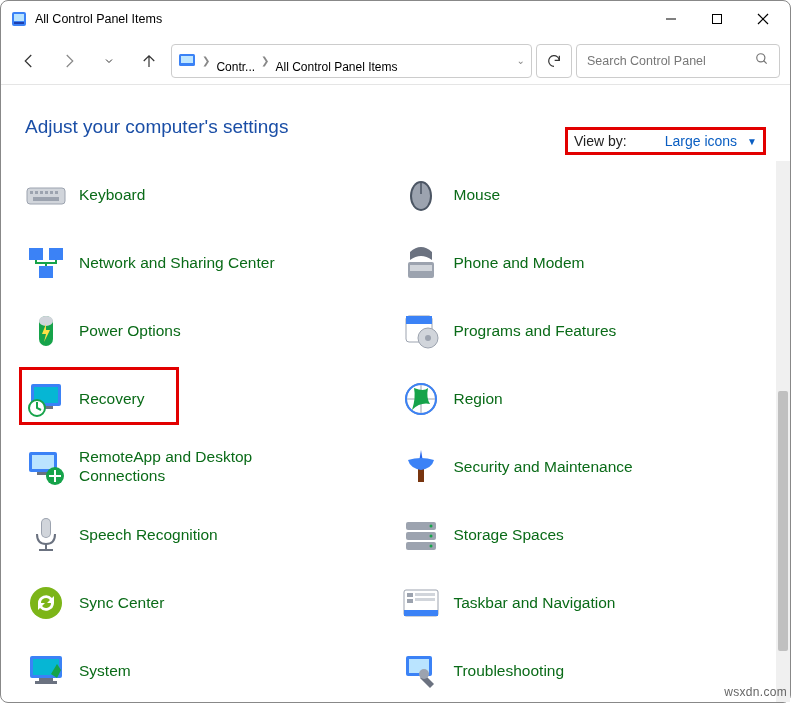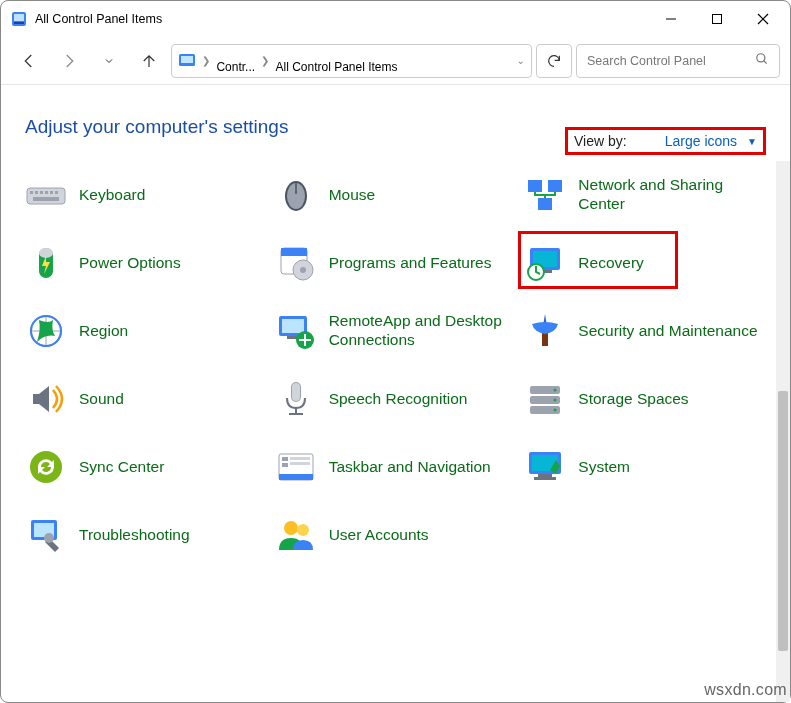--- a/index.html
+++ b/index.html
@@ -19,30 +19,30 @@
   .bc-spacer { flex: 1; }
   .refresh-btn { width: 36px; height: 34px; display: flex; align-items: center; justify-content: center; border: 1px solid #ccc; border-radius: 4px; }
   .search { width: 204px; height: 34px; border: 1px solid #ccc; border-radius: 4px; display: flex; align-items: center; gap: 6px; padding: 0 10px; color: #777; font-size: 12.5px; }
   .header-row { padding: 14px 24px 6px 24px; display: flex; align-items: center; }
   .header-title { font-size: 19px; color: #1a4ea6; flex: 1; }
   .viewby-box { border: 3px solid #e20000; padding: 3px 6px; display: flex; align-items: center; gap: 10px; font-size: 14px; margin-top: 28px; }
   .viewby-label { color: #222; }
   .viewby-value { color: #0a5ec2; padding-left: 28px; }
   .viewby-caret { color: #0a5ec2; font-size: 10px; }
   .content { flex: 1; overflow: hidden; display: flex; }
-  .grid { flex: 1; display: grid; grid-template-columns: 1fr 1fr 1fr; column-gap: 8px; row-gap: 24px; padding: 12px 10px 0 24px; align-content: start; }
+  .grid { flex: 1; display: grid; grid-template-columns: 1fr 1fr; column-gap: 8px; row-gap: 24px; padding: 12px 10px 0 24px; align-content: start; }
   .item { display: flex; align-items: center; gap: 12px; position: relative; height: 44px; }
   .item .icon { width: 42px; height: 42px; flex: 0 0 42px; display: flex; align-items: center; justify-content: center; }
   .item .label { color: #0a6b18; font-size: 15.5px; line-height: 1.2; }
   .item.two-line .label { max-width: 230px; }
   .highlight { position: absolute; border: 3px solid #e20000; pointer-events: none; }
   .highlight-recovery { left: -6px; top: -10px; width: 160px; height: 58px; }
   .scrollbar { width: 14px; background: #f0f0f0; position: relative; }
   .scroll-thumb { position: absolute; left: 2px; right: 2px; top: 230px; height: 260px; background: #c0c0c0; border-radius: 2px; }
-  .watermark { position: absolute; right: 4px; bottom: 4px; font-size: 16px; color: #666; letter-spacing: .3px; }
+  .watermark { position: absolute; right: 4px; bottom: 4px; font-size: 12px; color: #666; letter-spacing: .3px; }
 </style>
 </head>
 <body>
 
 <div class="window">
 
   <div class="titlebar">
     <span class="app-icon">
       <svg viewBox="0 0 16 16">
           <rect x="1" y="1" width="14" height="14" rx="2" fill="#3b82f6"></rect>
@@ -167,20 +167,30 @@
             <svg viewBox="0 0 42 42">
               <rect x="4" y="6" width="14" height="12" fill="#3b82f6"></rect>
               <rect x="24" y="6" width="14" height="12" fill="#3b82f6"></rect>
               <rect x="14" y="24" width="14" height="12" fill="#3b82f6"></rect>
               <path d="M11 18v3h20v-3M21 21v3" stroke="#16a34a" stroke-width="2" fill="none"></path>
             </svg>
           </span>
         <span class="label">Network and Sharing Center</span>
       </div>
 
+      <div class="item">
+        <span class="icon">
+            <svg viewBox="0 0 42 42">
+              <rect x="8" y="20" width="26" height="16" rx="2" fill="#9ca3af"></rect>
+              <rect x="10" y="23" width="22" height="6" fill="#d1d5db"></rect>
+              <path d="M10 10q11 -10 22 0 v8q-11 -8 -22 0z" fill="#6b7280"></path>
+            </svg>
+          </span>
+        <span class="label">Phone and Modem</span>
+      </div>
 
       <div class="item">
         <span class="icon">
             <svg viewBox="0 0 42 42">
               <rect x="14" y="6" width="14" height="30" rx="7" fill="#16a34a"></rect>
               <rect x="14" y="6" width="14" height="10" rx="7" fill="#d1d5db"></rect>
               <path d="M21 14l-4 10h4l-2 8 6-12h-4z" fill="#fde047"></path>
             </svg>
           </span>
         <span class="label">Power Options</span>
@@ -241,30 +251,20 @@
         <span class="icon">
             <svg viewBox="0 0 42 42">
               <path d="M21 4l3 18h-6z" fill="#2563eb"></path>
               <rect x="18" y="22" width="6" height="14" fill="#78350f"></rect>
               <path d="M8 14q13 -4 26 0q-2 8 -13 10q-11 -2 -13 -10" fill="#3b82f6"></path>
             </svg>
           </span>
         <span class="label">Security and Maintenance</span>
       </div>
 
-      <div class="item">
-        <span class="icon">
-            <svg viewBox="0 0 42 42">
-              <path d="M8 16h6l10-8v26l-10-8H8z" fill="#6b7280"></path>
-              <path d="M28 12q8 9 0 18" fill="none" stroke="#f59e0b" stroke-width="2.5"></path>
-              <path d="M31 8q12 13 0 26" fill="none" stroke="#f59e0b" stroke-width="2.5"></path>
-            </svg>
-          </span>
-        <span class="label">Sound</span>
-      </div>
 
       <div class="item">
         <span class="icon">
             <svg viewBox="0 0 42 42">
               <rect x="16" y="4" width="10" height="20" rx="5" fill="#9ca3af"></rect>
               <rect x="17" y="5" width="8" height="18" rx="4" fill="#d1d5db"></rect>
               <path d="M12 20q0 10 9 10t9-10" fill="none" stroke="#6b7280" stroke-width="2"></path>
               <line x1="21" y1="30" x2="21" y2="36" stroke="#6b7280" stroke-width="2"></line>
               <line x1="14" y1="36" x2="28" y2="36" stroke="#6b7280" stroke-width="2"></line>
             </svg>

